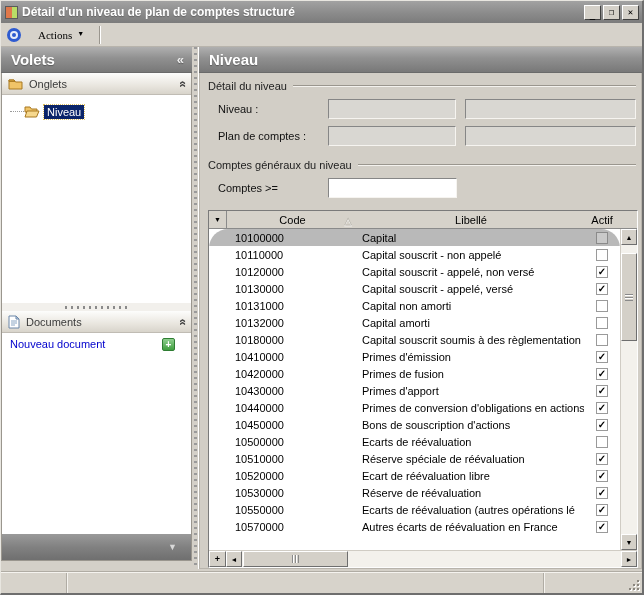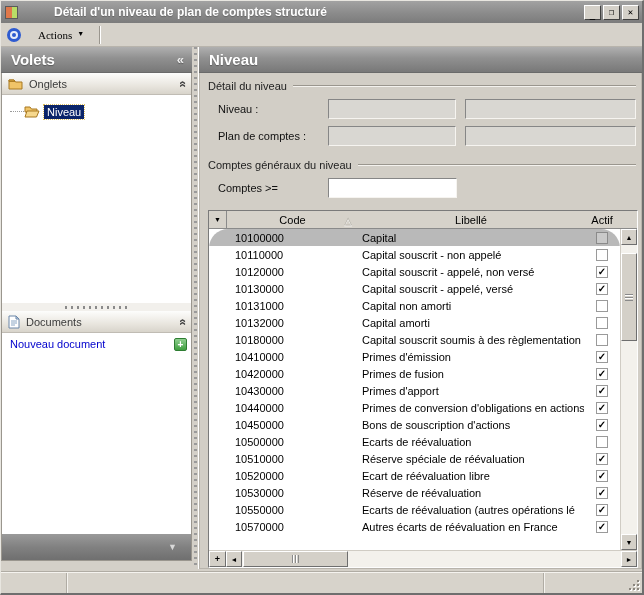--- a/index.html
+++ b/index.html
@@ -14,21 +14,21 @@
     position: relative; width: 644px; height: 595px;
     background: #d4d0c8;
     border-top: 1px solid #e8e6e0; border-left: 1px solid #e8e6e0;
     border-right: 2px solid #6e6e6e; border-bottom: 2px solid #6e6e6e;
     display: flex; flex-direction: column;
   }
   
   .titlebar {
     height: 22px; flex: 0 0 22px;
     background: linear-gradient(180deg,#a2a2a2 0%,#8b8b8b 55%,#7c7c7c 100%);
-    display: flex; align-items: center; padding: 0 3px 0 4px; gap: 32px;
+    display: flex; align-items: center; padding: 0 3px 0 4px;
   }
   .app-icon { width: 13px; height: 13px; display: inline-flex; margin-right: 4px; border: 1px solid #5a5a5a; }
   .app-icon .half-l { width: 50%; height: 100%; background: #e0784a; }
   .app-icon .half-r { width: 50%; height: 100%; background: #b9dd66; }
   .titlebar .title {
     color: #fff; font-weight: bold; font-size: 12px; flex: 1 1 auto;
     white-space: nowrap; overflow: hidden; text-shadow: 0 1px 1px rgba(0,0,0,.25);
   }
   .win-btns { display: flex; gap: 2px; }
   .win-btn {
@@ -91,21 +91,21 @@
   .tree { flex: 0 0 208px; background: #fff; padding-top: 8px; overflow: hidden; }
   .tree-item { display: flex; align-items: center; padding-left: 8px; height: 17px; }
   .tree-connector { width: 14px; border-top: 1px dotted #9a9a9a; height: 0; }
   .tree-label {
     background: #0a246a; color: #fff; padding: 1px 3px; margin-left: 4px;
     outline: 1px dotted #e0c060; font-size: 11px;
   }
   .h-splitter { flex: 0 0 8px; background: #f2f0ec; display: flex; align-items: center; justify-content: center; }
   .h-splitter .dots { width: 64px; height: 3px;
     background: repeating-linear-gradient(90deg,#8a8a8a 0 2px,transparent 2px 6px); }
-  .doc-link-row { flex: 0 0 20px; display: flex; align-items: center; padding: 2px 4px 0 8px; background: #fff; }
+  .doc-link-row { flex: 0 0 20px; display: flex; align-items: center; padding: 2px 16px 0 8px; background: #fff; }
   .doc-link { color: #0000cc; text-decoration: none; flex: 1 1 auto; }
   .add-btn {
     width: 13px; height: 13px; flex: 0 0 13px;
     background: linear-gradient(180deg,#8fcf8f,#3f9f3f);
     border: 1px solid #2e7d32; border-radius: 2px;
     color: #fff; font-weight: bold; font-size: 10px; line-height: 11px; text-align: center;
   }
   .sidebar-fill { flex: 1 1 auto; background: #fff; }
   .sidebar-footer {
     flex: 0 0 26px;

